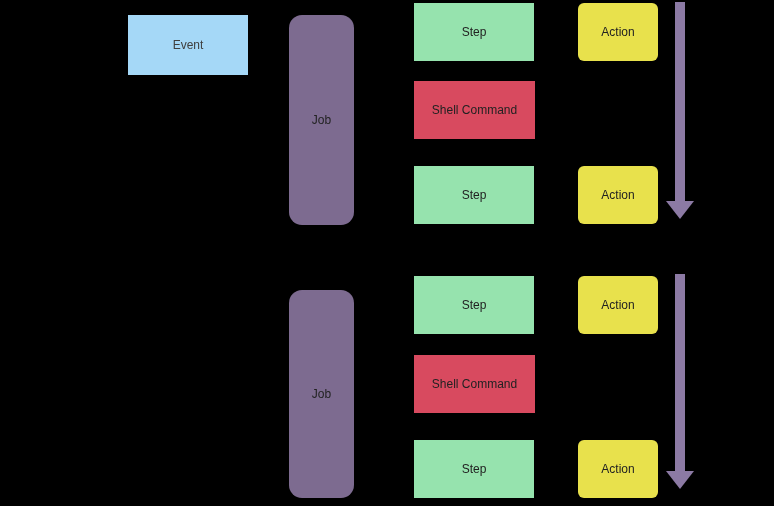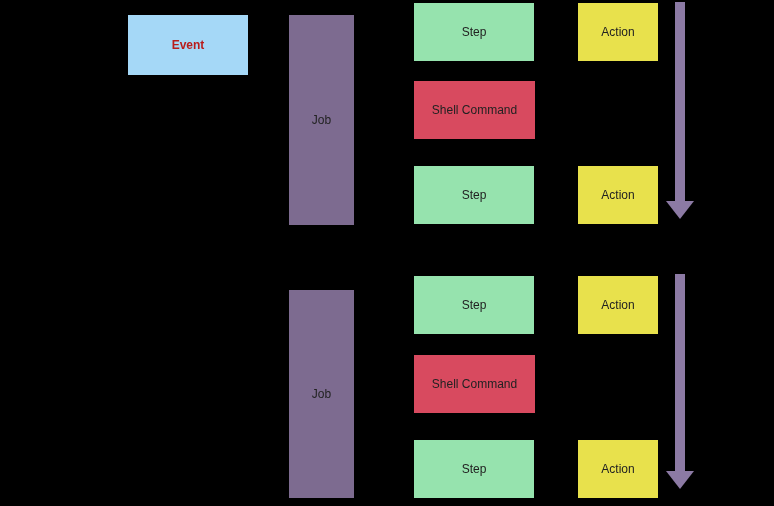--- a/index.html
+++ b/index.html
@@ -21,24 +21,24 @@
     align-items: center;
     justify-content: center;
     font-size: 12px;
     color: #222222;
     text-align: center;
     line-height: 1.2;
     box-sizing: border-box;
   }
   
   .event   { background: #a5d8f7; }
-  .job     { background: #7d6b90; }
+  .job     { background: #7d6b90; border-radius: 13px; }
   .step    { background: #96e3ae; text-align: center; }
   .shell   { background: #d84a5f; }
-  .action  { background: #e8e14c; }
+  .action  { background: #e8e14c; border-radius: 6px; }
 
   
   .event     { left: 128px; top: 15px;  width: 120px; height: 60px; }
   .job1      { left: 289px; top: 15px;  width: 65px;  height: 210px; }
   .job2      { left: 289px; top: 290px; width: 65px;  height: 208px; }
   .s1        { left: 414px; top: 3px;   width: 120px; height: 58px; }
   .sh1       { left: 414px; top: 81px;  width: 121px; height: 58px; }
   .s2        { left: 414px; top: 166px; width: 120px; height: 58px; }
   .s3        { left: 414px; top: 276px; width: 120px; height: 58px; }
   .sh2       { left: 414px; top: 355px; width: 121px; height: 58px; }
@@ -73,21 +73,21 @@
     border-top: 18px solid #8c7aa4;
   }
   .arrow1 .arrow-head { top: 199px; }
   .arrow2 .arrow-head { top: 197px; }
 </style>
 </head>
 <body>
 
 <div class="canvas">
 
-  <div class="node event" style="background-color: rgb(165, 216, 247); color: #b91c1c; font-weight: bold;">Event</div>
+  <div class="node event" style="background-color: rgb(165, 216, 247); color: #404040;">Event</div>
 
   <div class="node job job1" style="background-color: rgb(125, 107, 144); color: rgb(34, 34, 34);">Job</div>
 
   <div class="node step s1" style="background-color: rgb(150, 227, 174); color: rgb(34, 34, 34);">Step</div>
 
   <div class="node shell sh1" style="background-color: rgb(216, 74, 95); color: rgb(34, 34, 34);">Shell Command</div>
 
   <div class="node step s2" style="background-color: rgb(150, 227, 174); color: rgb(34, 34, 34);">Step</div>
 
   <div class="node action a1" style="background-color: rgb(232, 225, 76); color: rgb(34, 34, 34);">Action</div>

